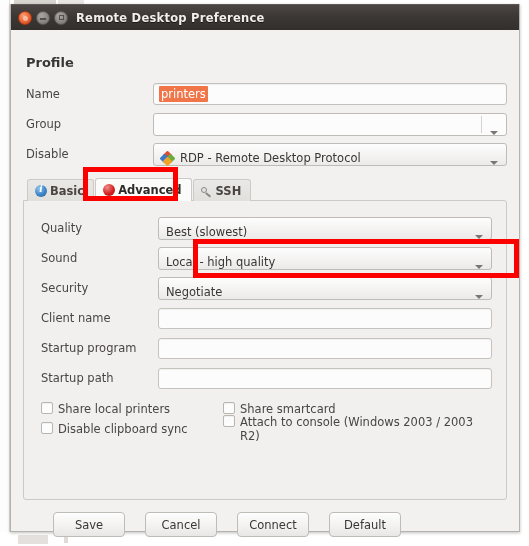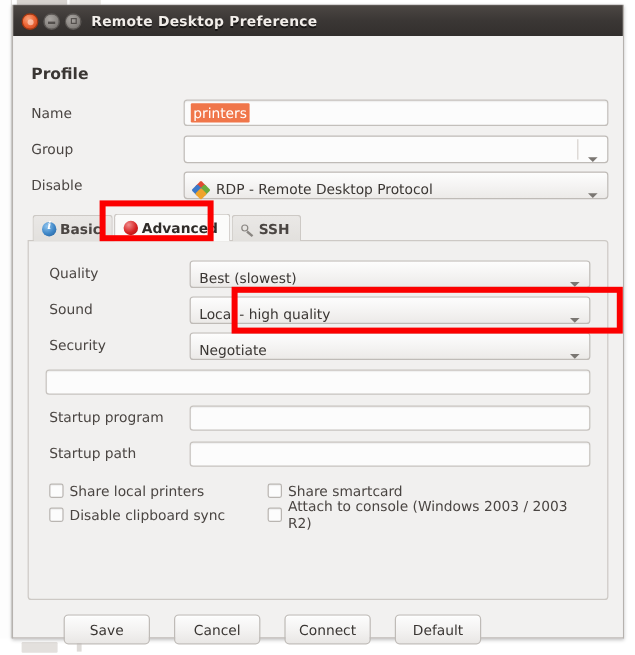--- a/index.html
+++ b/index.html
@@ -363,21 +363,20 @@
     margin-top: 6px;
     padding-left: 3px;
   }
   .crow {
     display: flex;
     align-items: center;
     height: 20px;
   }
   .chk-item {
     display: flex;
-    align-items: center;
     gap: 5px;
     font-size: 11.5px;
     color: #4a4542;
   }
   .chk-item.col1 { width: 182px; flex: 0 0 182px; }
   .chk-box {
     width: 12px; height: 12px;
     flex: 0 0 12px;
     background: #fcfcfc;
     border: 1px solid #b9b5b1;
@@ -535,20 +534,21 @@
           <div class="combo">
             <span class="combo-text">Negotiate</span>
             <span class="arrow-box">
                 <i class="arrow-down"></i>
               </span>
           </div>
         </div>
       </div>
 
       <div class="frow">
+        <div class="flabel">Client name</div>
         <div class="fctl">
           <div class="entry-plain"></div>
         </div>
       </div>
 
       <div class="frow">
         <div class="flabel">Startup program</div>
         <div class="fctl">
           <div class="entry-plain"></div>
         </div>

